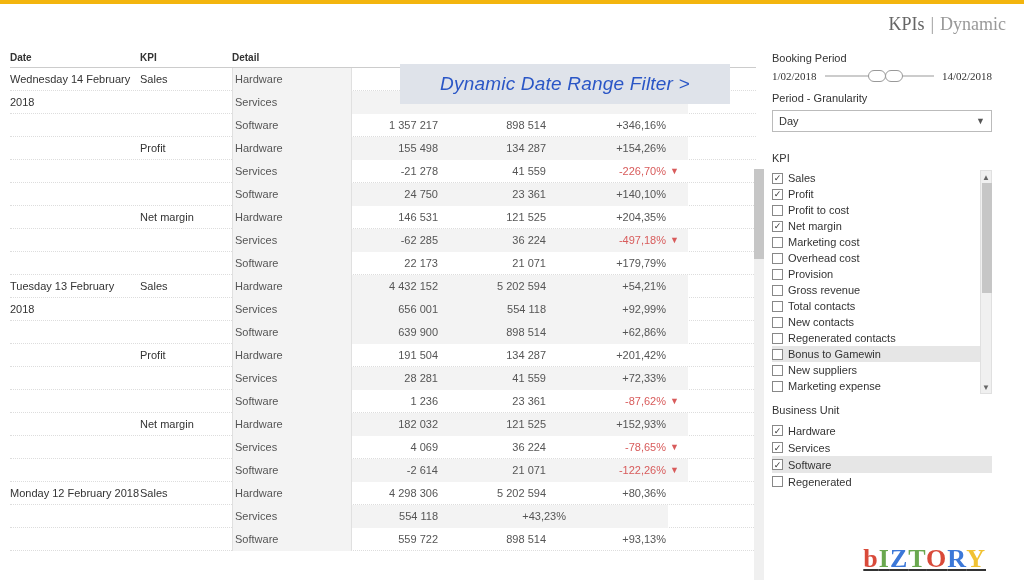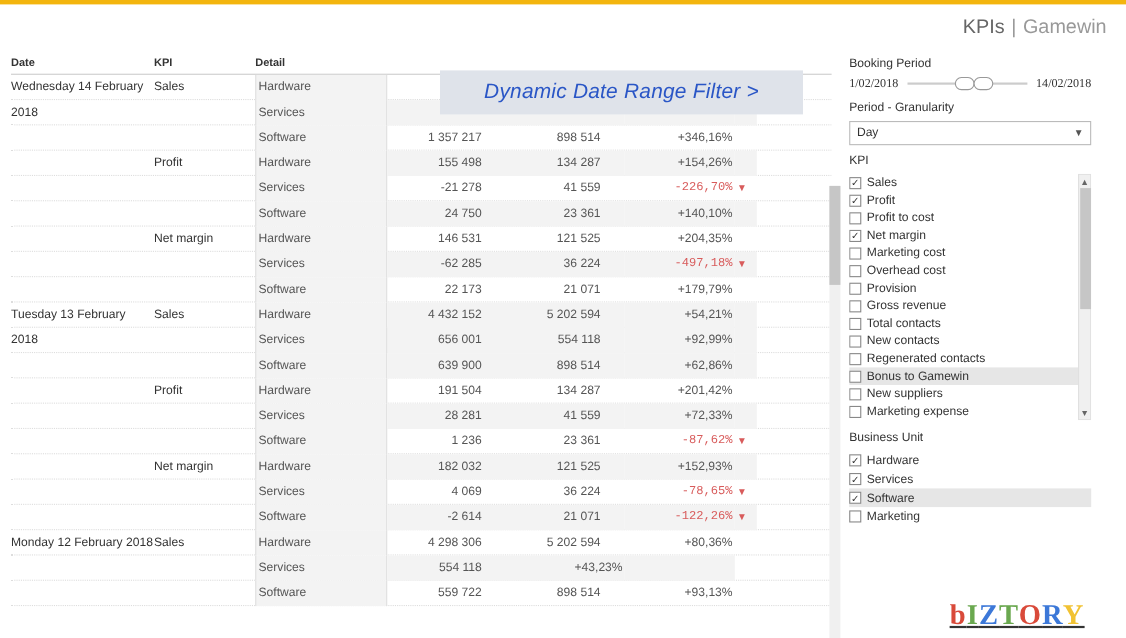--- a/index.html
+++ b/index.html
@@ -16,20 +16,21 @@
   .top-bar { height: 4px; background: #f3b50e; }
   .header {
     height: 40px;
     display: flex;
     align-items: center;
     justify-content: flex-end;
     padding: 0 18px;
     font-size: 18px;
     color: #999;
     font-weight: 300;
+    font-family: Liberation Serif, serif;
   }
   .header .kpis { color: #666; }
   .header .sep { margin: 0 6px; }
   .main {
     display: flex;
     height: 536px;
   }
   .table-wrap {
     width: 760px;
     padding: 8px 4px 0 10px;
@@ -61,21 +62,21 @@
   .row .c-date, .row .c-kpi { font-size: 11px; color: #333; }
   .row .c-detail { padding-left: 2px; background: #f3f3f3; border-left:1px solid #e0e0e0; border-right:1px solid #e0e0e0;}
   .row.shade .c-detail,
   .row.shade .c-v1,
   .row.shade .c-v2,
   .row.shade .c-chg,
   .row.shade .c-arrow { background: #f3f3f3; }
   .row .c-v1, .row .c-v2 { text-align: right; padding-right: 22px; }
   .row .c-chg { text-align: right; padding-right: 2px; }
   .row .c-arrow { font-size: 9px; padding-left: 2px; color: #d85b5b;}
-  .neg { color: #d85b5b; font-family: Liberation Mono, monospace; }
+  .neg { color: #d85b5b; }
   .callout {
     position: absolute;
     top: 20px;
     right: 30px;
     width: 330px;
     height: 40px;
     background: #dfe3ea;
     color: #2a56c6;
     font-size: 19px;
     font-style: italic;
@@ -135,21 +136,21 @@
   .slider-thumb.l { left: 40%; }
   .slider-thumb.r { left: 55%; }
   .select-box {
     width: 100%;
     height: 22px;
     border: 1px solid #bbb;
     display: flex;
     align-items: center;
     justify-content: space-between;
     padding: 0 6px;
-    margin-bottom: 8px;
+    margin-bottom: 20px;
     background: #fff;
   }
   .select-box .chev { font-size: 9px; color: #555; }
   .kpi-list {
     position: relative;
     height: 224px;
     overflow: hidden;
     margin-bottom: 10px;
   }
   .kpi-scroll-track {
@@ -212,21 +213,21 @@
   .logo .y1 { color: #f1c232; }
 </style>
 </head>
 <body>
 
 <div class="top-bar"></div>
 
 <div class="header">
   <span class="kpis">KPIs</span>
   <span class="sep">|</span>
-  <span>Gamewin</span>
+  <span>Dynamic</span>
 </div>
 
 <div class="main">
 
   <div class="table-wrap">
     <div class="table-head">
       <div>Date</div>
       <div>KPI</div>
       <div>Detail</div>
       <div></div>
@@ -526,21 +527,21 @@
         <div class="kpi-item">
           <span class="chk">✓</span>
           <span>Services</span>
         </div>
         <div class="kpi-item hl">
           <span class="chk">✓</span>
           <span>Software</span>
         </div>
         <div class="kpi-item">
           <span class="chk"></span>
-          <span>Marketing</span>
+          <span>Regenerated</span>
         </div>
       </div>
 
     <div class="logo">
       <span class="b1">b</span><span class="i1">I</span><span class="z1">Z</span><span class="t1">T</span><span class="o1">O</span><span class="r1">R</span><span class="y1">Y</span>
     </div>
   </div>
 
 </div>
 

